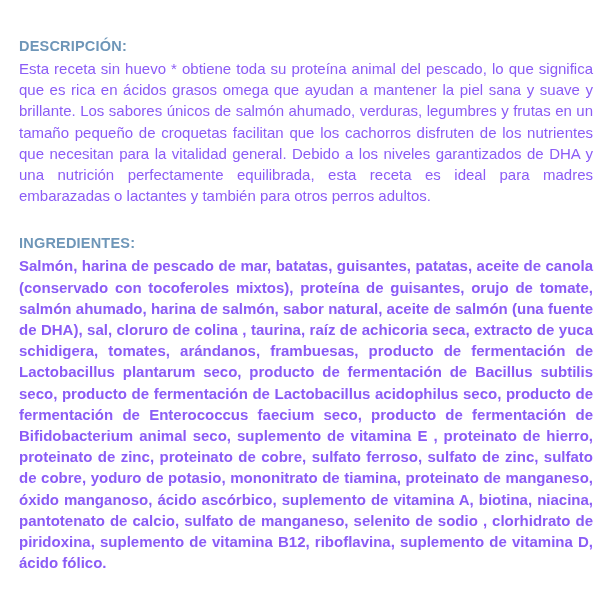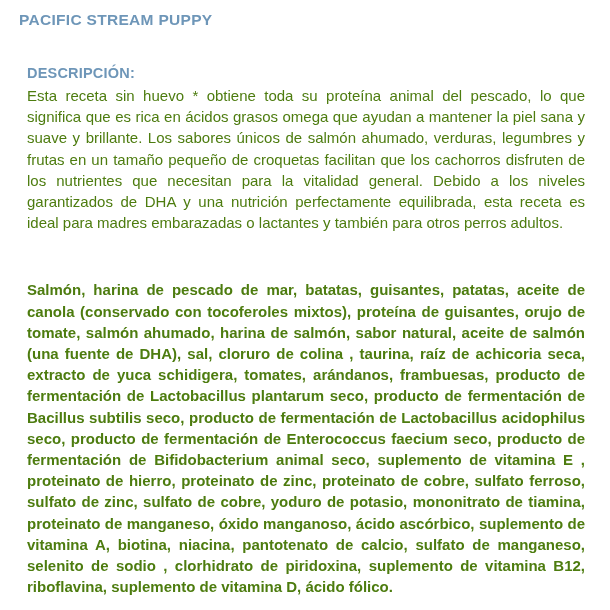--- a/index.html
+++ b/index.html
@@ -37,40 +37,40 @@
     font-size: 15.5px;
     line-height: 19px;
     letter-spacing: 0.3px;
     color: #6e96b8;
     margin: 0;
     padding: 0;
     white-space: nowrap;
   }
 
   .section {
-    margin: 8px;
+    margin: 0;
     padding: 0;
   }
 
   .section-heading {
     font-family: "Liberation Sans", sans-serif;
     font-weight: bold;
     font-size: 14.5px;
     line-height: 19px;
     letter-spacing: 0.2px;
     color: #6e96b8;
     margin: 0;
     padding: 0;
   }
 
   .body-text {
     font-family: "Liberation Sans", sans-serif;
     font-size: 15px;
     line-height: 21.2px;
-    color: #4d7c0f;
+    color: #8b5cf6;
     text-align: justify;
     text-justify: inter-word;
     margin: 0;
     padding: 0;
     hyphens: manual;
     word-spacing: 0px;
   }
 
   
   .gap-title-to-desc { height: 27px; }
@@ -81,31 +81,31 @@
     text-align: justify;
     font-weight: bold;
   }
 </style>
 </head>
 <body>
 
 <div class="page">
   <div class="content">
 
-    <h1 class="product-title">PACIFIC STREAM PUPPY</h1>
 
     <div class="gap-title-to-desc"></div>
 
     <section class="section">
       <h2 class="section-heading">DESCRIPCIÓN:</h2>
       <div class="gap-heading-to-body"></div>
       <p class="body-text">Esta receta sin huevo * obtiene toda su proteína animal del pescado, lo que significa que es rica en ácidos grasos omega que ayudan a mantener la piel sana y suave y brillante. Los sabores únicos de salmón ahumado, verduras, legumbres y frutas en un tamaño pequeño de croquetas facilitan que los cachorros disfruten de los nutrientes que necesitan para la vitalidad general. Debido a los niveles garantizados de DHA y una nutrición perfectamente equilibrada, esta receta es ideal para madres embarazadas o lactantes y también para otros perros adultos.</p>
     </section>
 
     <div class="gap-desc-to-ingr"></div>
 
     <section class="section">
+      <h2 class="section-heading">INGREDIENTES:</h2>
       <div class="gap-heading-to-body"></div>
       <p class="body-text ingredients-text">Salmón, harina de pescado de mar, batatas, guisantes, patatas, aceite de canola (conservado con tocoferoles mixtos), proteína de guisantes, orujo de tomate, salmón ahumado, harina de salmón, sabor natural, aceite de salmón (una fuente de DHA), sal, cloruro de colina , taurina, raíz de achicoria seca, extracto de yuca schidigera, tomates, arándanos, frambuesas, producto de fermentación de Lactobacillus plantarum seco, producto de fermentación de Bacillus subtilis seco, producto de fermentación de Lactobacillus acidophilus seco, producto de fermentación de Enterococcus faecium seco, producto de fermentación de Bifidobacterium animal seco, suplemento de vitamina E , proteinato de hierro, proteinato de zinc, proteinato de cobre, sulfato ferroso, sulfato de zinc, sulfato de cobre, yoduro de potasio, mononitrato de tiamina, proteinato de manganeso, óxido manganoso, ácido ascórbico, suplemento de vitamina A, biotina, niacina, pantotenato de calcio, sulfato de manganeso, selenito de sodio , clorhidrato de piridoxina, suplemento de vitamina B12, riboflavina, suplemento de vitamina D, ácido fólico.</p>
     </section>
 
   </div>
 </div>
 
 </body></html>

